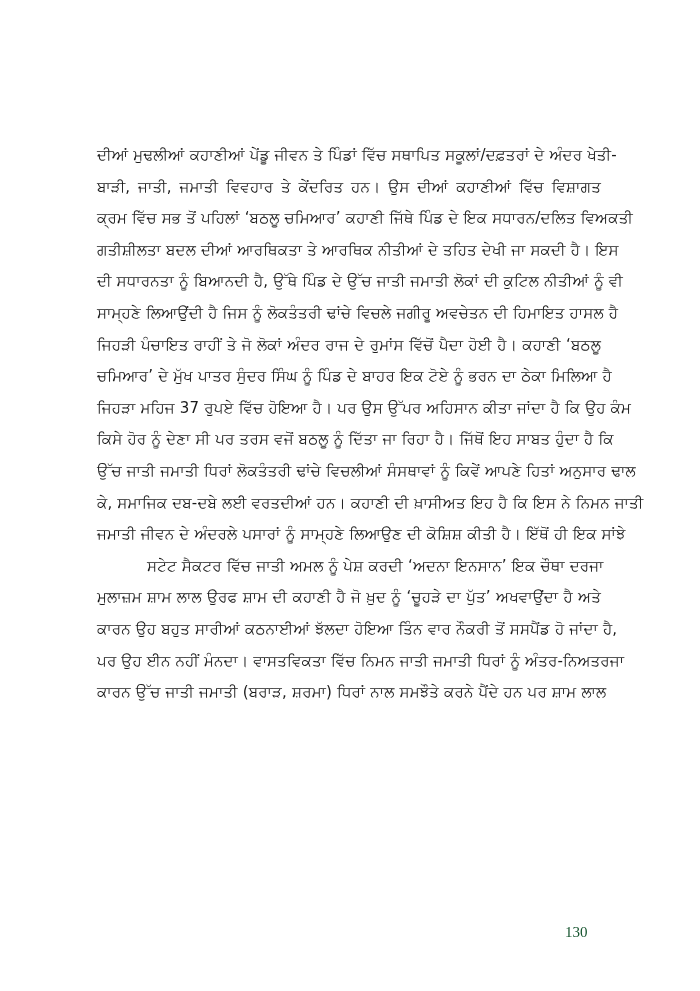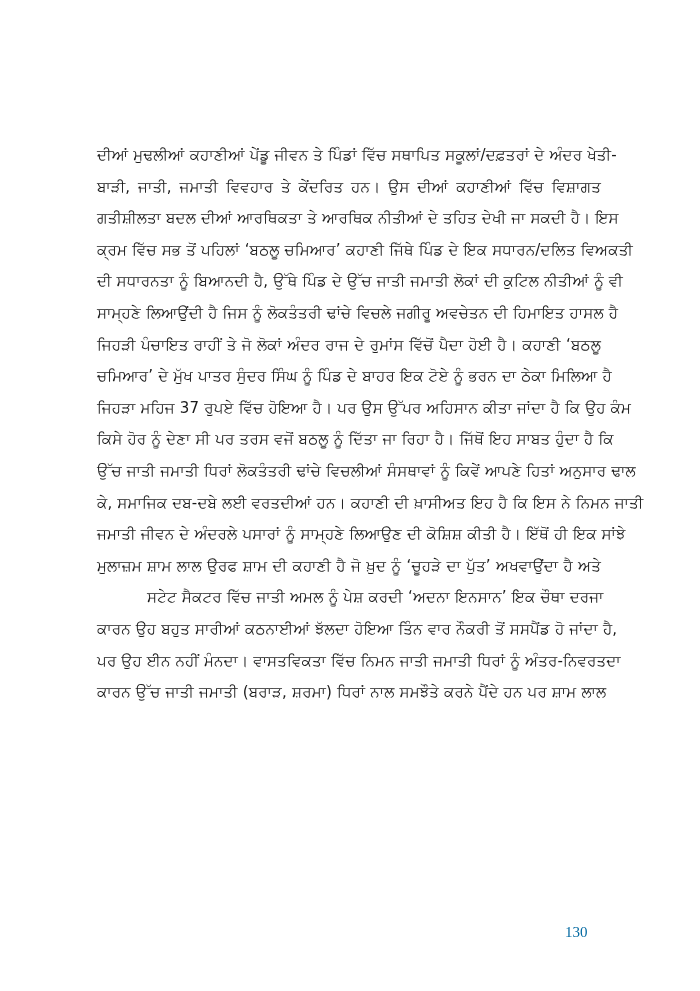--- a/index.html
+++ b/index.html
@@ -35,44 +35,44 @@
     }
     .line.indent {
       padding-left: 50px;
     }
     .page-number {
       position: absolute;
       left: 565px;
       top: 924px;
       font-family: "Liberation Serif", serif;
       font-size: 15px;
-      color: #0369a1;
+      color: #14532d;
     }
   </style>
 </head>
 <body>
 
 <div class="page">
   <div>
     <div class="line">ਦੀਆਂ ਮੁਢਲੀਆਂ ਕਹਾਣੀਆਂ ਪੇਂਡੂ ਜੀਵਨ ਤੇ ਪਿੰਡਾਂ ਵਿੱਚ ਸਥਾਪਿਤ ਸਕੂਲਾਂ/ਦਫ਼ਤਰਾਂ ਦੇ ਅੰਦਰ ਖੇਤੀ-</div>
     <div class="line">ਬਾੜੀ, ਜਾਤੀ, ਜਮਾਤੀ ਵਿਵਹਾਰ ਤੇ ਕੇਂਦਰਿਤ ਹਨ। ਉਸ ਦੀਆਂ ਕਹਾਣੀਆਂ ਵਿੱਚ ਵਿਸ਼ਾਗਤ</div>
+    <div class="line">ਕ੍ਰਮ ਵਿੱਚ ਸਭ ਤੋਂ ਪਹਿਲਾਂ ‘ਬਠਲੂ ਚਮਿਆਰ’ ਕਹਾਣੀ ਜਿੱਥੇ ਪਿੰਡ ਦੇ ਇਕ ਸਧਾਰਨ/ਦਲਿਤ ਵਿਅਕਤੀ</div>
     <div class="line">ਗਤੀਸ਼ੀਲਤਾ ਬਦਲ ਦੀਆਂ ਆਰਥਿਕਤਾ ਤੇ ਆਰਥਿਕ ਨੀਤੀਆਂ ਦੇ ਤਹਿਤ ਦੇਖੀ ਜਾ ਸਕਦੀ ਹੈ। ਇਸ</div>
-    <div class="line">ਕ੍ਰਮ ਵਿੱਚ ਸਭ ਤੋਂ ਪਹਿਲਾਂ ‘ਬਠਲੂ ਚਮਿਆਰ’ ਕਹਾਣੀ ਜਿੱਥੇ ਪਿੰਡ ਦੇ ਇਕ ਸਧਾਰਨ/ਦਲਿਤ ਵਿਅਕਤੀ</div>
     <div class="line">ਦੀ ਸਧਾਰਨਤਾ ਨੂੰ ਬਿਆਨਦੀ ਹੈ, ਉੱਥੇ ਪਿੰਡ ਦੇ ਉੱਚ ਜਾਤੀ ਜਮਾਤੀ ਲੋਕਾਂ ਦੀ ਕੁਟਿਲ ਨੀਤੀਆਂ ਨੂੰ ਵੀ</div>
     <div class="line">ਸਾਮ੍ਹਣੇ ਲਿਆਉਂਦੀ ਹੈ ਜਿਸ ਨੂੰ ਲੋਕਤੰਤਰੀ ਢਾਂਚੇ ਵਿਚਲੇ ਜਗੀਰੂ ਅਵਚੇਤਨ ਦੀ ਹਿਮਾਇਤ ਹਾਸਲ ਹੈ</div>
     <div class="line">ਜਿਹੜੀ ਪੰਚਾਇਤ ਰਾਹੀਂ ਤੇ ਜੋ ਲੋਕਾਂ ਅੰਦਰ ਰਾਜ ਦੇ ਰੁਮਾਂਸ ਵਿੱਚੋਂ ਪੈਦਾ ਹੋਈ ਹੈ। ਕਹਾਣੀ ‘ਬਠਲੂ</div>
     <div class="line">ਚਮਿਆਰ’ ਦੇ ਮੁੱਖ ਪਾਤਰ ਸੁੰਦਰ ਸਿੰਘ ਨੂੰ ਪਿੰਡ ਦੇ ਬਾਹਰ ਇਕ ਟੋਏ ਨੂੰ ਭਰਨ ਦਾ ਠੇਕਾ ਮਿਲਿਆ ਹੈ</div>
     <div class="line">ਜਿਹੜਾ ਮਹਿਜ 37 ਰੁਪਏ ਵਿੱਚ ਹੋਇਆ ਹੈ। ਪਰ ਉਸ ਉੱਪਰ ਅਹਿਸਾਨ ਕੀਤਾ ਜਾਂਦਾ ਹੈ ਕਿ ਉਹ ਕੰਮ</div>
     <div class="line">ਕਿਸੇ ਹੋਰ ਨੂੰ ਦੇਣਾ ਸੀ ਪਰ ਤਰਸ ਵਜੋਂ ਬਠਲੂ ਨੂੰ ਦਿੱਤਾ ਜਾ ਰਿਹਾ ਹੈ। ਜਿੱਥੋਂ ਇਹ ਸਾਬਤ ਹੁੰਦਾ ਹੈ ਕਿ</div>
     <div class="line">ਉੱਚ ਜਾਤੀ ਜਮਾਤੀ ਧਿਰਾਂ ਲੋਕਤੰਤਰੀ ਢਾਂਚੇ ਵਿਚਲੀਆਂ ਸੰਸਥਾਵਾਂ ਨੂੰ ਕਿਵੇਂ ਆਪਣੇ ਹਿਤਾਂ ਅਨੁਸਾਰ ਢਾਲ</div>
     <div class="line">ਕੇ, ਸਮਾਜਿਕ ਦਬ-ਦਬੇ ਲਈ ਵਰਤਦੀਆਂ ਹਨ। ਕਹਾਣੀ ਦੀ ਖ਼ਾਸੀਅਤ ਇਹ ਹੈ ਕਿ ਇਸ ਨੇ ਨਿਮਨ ਜਾਤੀ</div>
     <div class="line">ਜਮਾਤੀ ਜੀਵਨ ਦੇ ਅੰਦਰਲੇ ਪਸਾਰਾਂ ਨੂੰ ਸਾਮ੍ਹਣੇ ਲਿਆਉਣ ਦੀ ਕੋਸ਼ਿਸ਼ ਕੀਤੀ ਹੈ। ਇੱਥੋਂ ਹੀ ਇਕ ਸਾਂਝੇ</div>
   </div>
   <div>
+    <div class="line indent">ਸਟੇਟ ਸੈਕਟਰ ਵਿੱਚ ਜਾਤੀ ਅਮਲ ਨੂੰ ਪੇਸ਼ ਕਰਦੀ ‘ਅਦਨਾ ਇਨਸਾਨ’ ਇਕ ਚੌਥਾ ਦਰਜਾ</div>
     <div class="line">ਮੁਲਾਜ਼ਮ ਸ਼ਾਮ ਲਾਲ ਉਰਫ ਸ਼ਾਮ ਦੀ ਕਹਾਣੀ ਹੈ ਜੋ ਖ਼ੁਦ ਨੂੰ ‘ਚੂਹੜੇ ਦਾ ਪੁੱਤ’ ਅਖਵਾਉਂਦਾ ਹੈ ਅਤੇ</div>
-    <div class="line indent">ਸਟੇਟ ਸੈਕਟਰ ਵਿੱਚ ਜਾਤੀ ਅਮਲ ਨੂੰ ਪੇਸ਼ ਕਰਦੀ ‘ਅਦਨਾ ਇਨਸਾਨ’ ਇਕ ਚੌਥਾ ਦਰਜਾ</div>
     <div class="line">ਕਾਰਨ ਉਹ ਬਹੁਤ ਸਾਰੀਆਂ ਕਠਨਾਈਆਂ ਝੱਲਦਾ ਹੋਇਆ ਤਿੰਨ ਵਾਰ ਨੌਕਰੀ ਤੋਂ ਸਸਪੈਂਡ ਹੋ ਜਾਂਦਾ ਹੈ,</div>
-    <div class="line">ਪਰ ਉਹ ਈਨ ਨਹੀਂ ਮੰਨਦਾ। ਵਾਸਤਵਿਕਤਾ ਵਿੱਚ ਨਿਮਨ ਜਾਤੀ ਜਮਾਤੀ ਧਿਰਾਂ ਨੂੰ ਅੰਤਰ-ਨਿਵਰਤਦਾ</div>
+    <div class="line">ਪਰ ਉਹ ਈਨ ਨਹੀਂ ਮੰਨਦਾ। ਵਾਸਤਵਿਕਤਾ ਵਿੱਚ ਨਿਮਨ ਜਾਤੀ ਜਮਾਤੀ ਧਿਰਾਂ ਨੂੰ ਅੰਤਰ-ਨਿਅਤਰਜਾ</div>
     <div class="line">ਕਾਰਨ ਉੱਚ ਜਾਤੀ ਜਮਾਤੀ (ਬਰਾੜ, ਸ਼ਰਮਾ) ਧਿਰਾਂ ਨਾਲ ਸਮਝੌਤੇ ਕਰਨੇ ਪੈਂਦੇ ਹਨ ਪਰ ਸ਼ਾਮ ਲਾਲ</div>
   </div>
 </div>
 
 <div class="page-number">130</div>
 
 </body></html>

